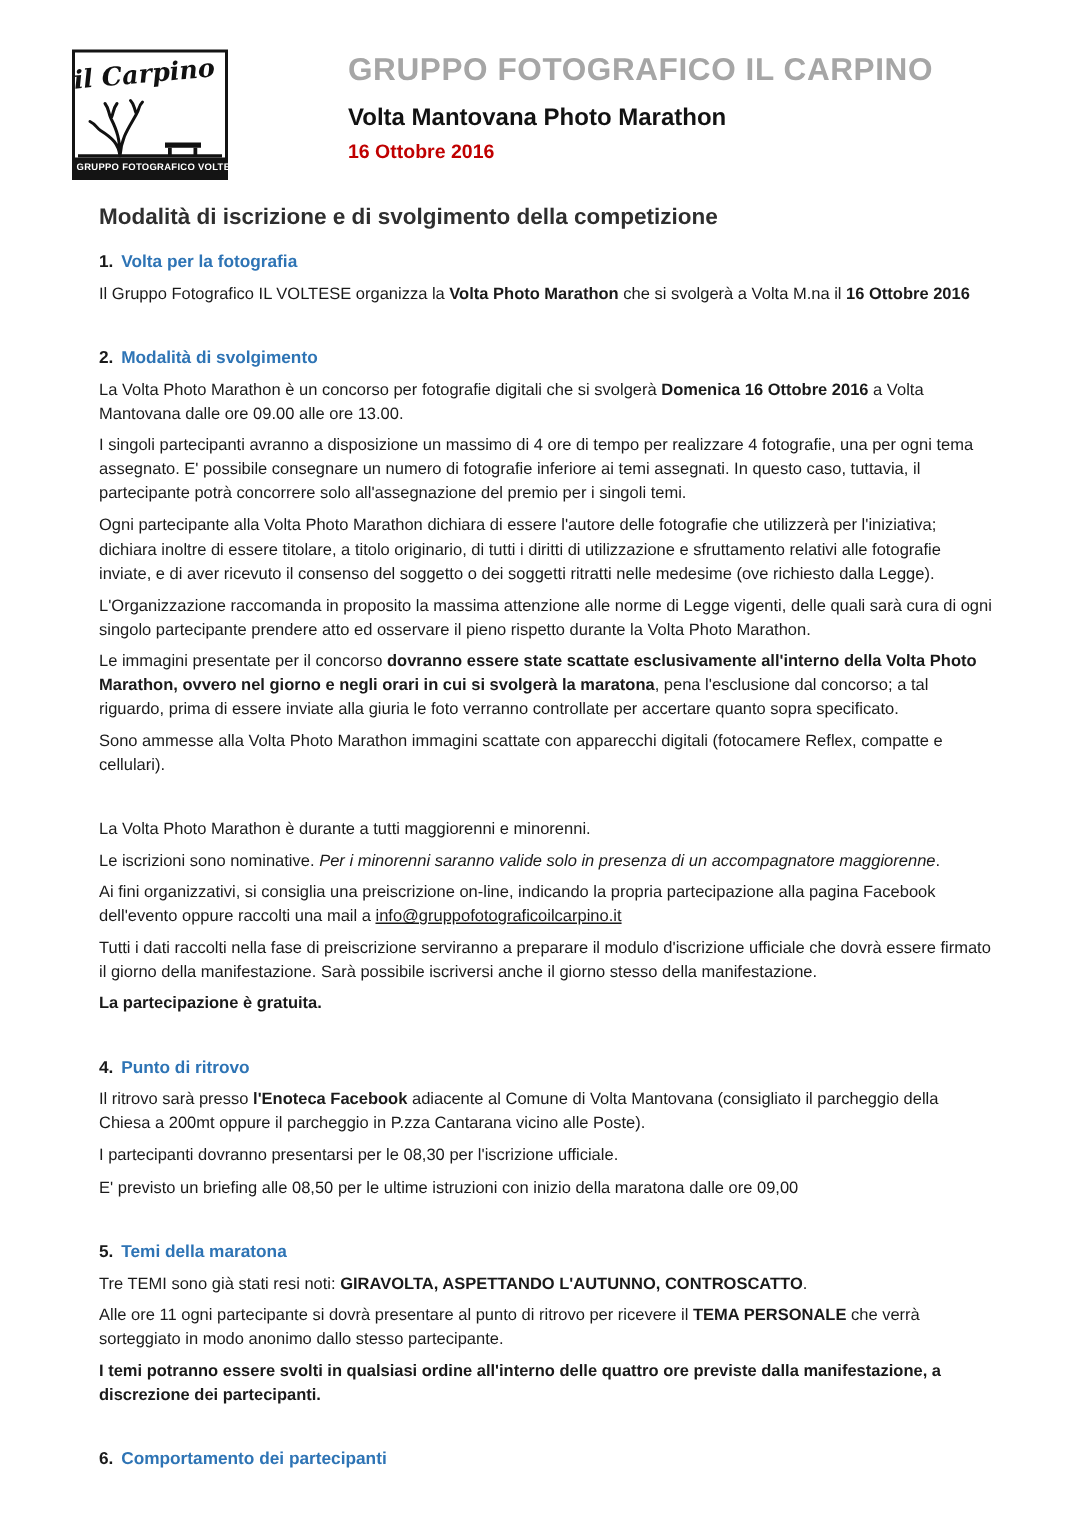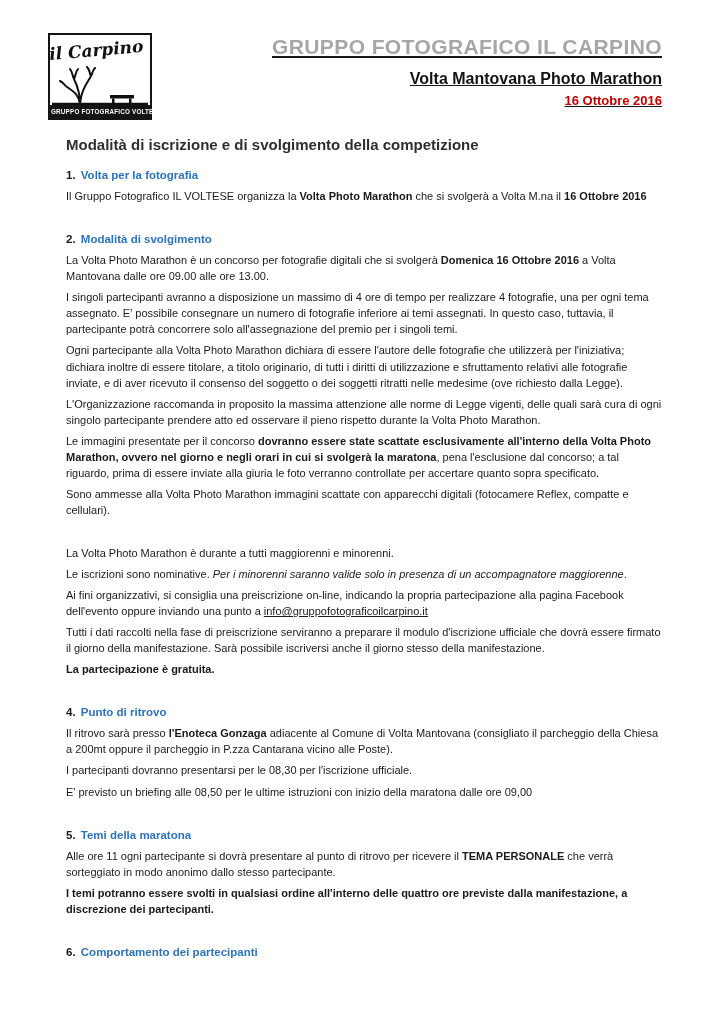--- a/index.html
+++ b/index.html
@@ -17,21 +17,21 @@
   .logo-art { height:70px; position:relative; overflow:hidden; }
   .logo-brand { position:absolute; top:5px; right:7px;
                 font-family:"DejaVu Serif", serif; font-style:italic; font-weight:bold;
                 font-size:17px; color:#111; transform:rotate(-5deg); white-space:nowrap; }
   .logo-tree { position:absolute; bottom:-2px; left:0; width:100%; height:42px; }
   .logo-band { background:var(--band-black,#141414); color:#fff; font-weight:bold;
                font-size:6.3px; text-align:center; padding:3px 1px; white-space:nowrap;
                letter-spacing:.2px; }
 
   
-  .header { margin-left:166px; text-align:right;text-decoration:underline; }
+  .header { margin-left:166px; text-align:left; }
   .org-title { font-size:21px; font-weight:bold; color:var(--org-gray,#a6a6a6); letter-spacing:.4px; }
   .event-title { font-size:16px; font-weight:bold; color:#121212; margin-top:11px; }
   .event-date { font-size:13px; font-weight:bold; color:var(--date-red,#c00000); margin-top:5px; }
 
   
   .doc-title { margin-top:28px; font-size:15px; font-weight:bold; color:#2f2f2f; }
   .sections { margin-top:14px; }
   .doc-section { margin-top:27px; }
   .sections .doc-section:first-child { margin-top:4px; }
   .sec-heading { font-size:11.5px; font-weight:bold; line-height:1.4; margin-bottom:2px; }
@@ -82,32 +82,33 @@
         <p class="doc-para"><span>La Volta Photo Marathon è un concorso per fotografie digitali che si svolgerà </span><span class="b">Domenica 16 Ottobre 2016</span><span> a Volta Mantovana dalle ore 09.00 alle ore 13.00.</span></p>
         <p class="doc-para"><span>I singoli partecipanti avranno a disposizione un massimo di 4 ore di tempo per realizzare 4 fotografie, una per ogni tema assegnato. E' possibile consegnare un numero di fotografie inferiore ai temi assegnati. In questo caso, tuttavia, il partecipante potrà concorrere solo all'assegnazione del premio per i singoli temi.</span></p>
         <p class="doc-para"><span>Ogni partecipante alla Volta Photo Marathon dichiara di essere l'autore delle fotografie che utilizzerà per l'iniziativa; dichiara inoltre di essere titolare, a titolo originario, di tutti i diritti di utilizzazione e sfruttamento relativi alle fotografie inviate, e di aver ricevuto il consenso del soggetto o dei soggetti ritratti nelle medesime (ove richiesto dalla Legge).</span></p>
         <p class="doc-para"><span>L'Organizzazione raccomanda in proposito la massima attenzione alle norme di Legge vigenti, delle quali sarà cura di ogni singolo partecipante prendere atto ed osservare il pieno rispetto durante la Volta Photo Marathon.</span></p>
         <p class="doc-para"><span>Le immagini presentate per il concorso </span><span class="b">dovranno essere state scattate esclusivamente all'interno della Volta Photo Marathon, ovvero nel giorno e negli orari in cui si svolgerà la maratona</span><span>, pena l'esclusione dal concorso; a tal riguardo, prima di essere inviate alla giuria le foto verranno controllate per accertare quanto sopra specificato.</span></p>
         <p class="doc-para"><span>Sono ammesse alla Volta Photo Marathon immagini scattate con apparecchi digitali (fotocamere Reflex, compatte e cellulari).</span></p>
       </section>
       <section class="doc-section">
         <p class="doc-para"><span>La Volta Photo Marathon è durante a tutti maggiorenni e minorenni.</span></p>
         <p class="doc-para"><span>Le iscrizioni sono nominative. </span><span class="i">Per i minorenni saranno valide solo in presenza di un accompagnatore maggiorenne</span><span>.</span></p>
-        <p class="doc-para"><span>Ai fini organizzativi, si consiglia una preiscrizione on-line, indicando la propria partecipazione alla pagina Facebook dell'evento oppure inviando una punto a </span><a class="email-link" href="#">info@gruppofotograficoilcarpino.it</a></p>
+        <p class="doc-para"><span>Ai fini organizzativi, si consiglia una preiscrizione on-line, indicando la propria partecipazione alla pagina Facebook dell'evento oppure raccolti una mail a </span><a class="email-link" href="#">info@gruppofotograficoilcarpino.it</a></p>
         <p class="doc-para"><span>Tutti i dati raccolti nella fase di preiscrizione serviranno a preparare il modulo d'iscrizione ufficiale che dovrà essere firmato il giorno della manifestazione. Sarà possibile iscriversi anche il giorno stesso della manifestazione.</span></p>
         <p class="doc-para"><span class="b">La partecipazione è gratuita.</span></p>
       </section>
       <section class="doc-section">
         <div class="sec-heading"><span class="sec-num">4. </span><span class="sec-title">Punto di ritrovo</span></div>
-        <p class="doc-para"><span>Il ritrovo sarà presso </span><span class="b">l'Enoteca Gonzaga</span><span> adiacente al Comune di Volta Mantovana (consigliato il parcheggio della Chiesa a 200mt oppure il parcheggio in P.zza Cantarana vicino alle Poste).</span></p>
+        <p class="doc-para"><span>Il ritrovo sarà presso </span><span class="b">l'Enoteca Facebook</span><span> adiacente al Comune di Volta Mantovana (consigliato il parcheggio della Chiesa a 200mt oppure il parcheggio in P.zza Cantarana vicino alle Poste).</span></p>
         <p class="doc-para"><span>I partecipanti dovranno presentarsi per le 08,30 per l'iscrizione ufficiale.</span></p>
         <p class="doc-para"><span>E' previsto un briefing alle 08,50 per le ultime istruzioni con inizio della maratona dalle ore 09,00</span></p>
       </section>
       <section class="doc-section">
         <div class="sec-heading"><span class="sec-num">5. </span><span class="sec-title">Temi della maratona</span></div>
+        <p class="doc-para"><span>Tre TEMI sono già stati resi noti: </span><span class="b">GIRAVOLTA, ASPETTANDO L'AUTUNNO, CONTROSCATTO</span><span>.</span></p>
         <p class="doc-para"><span>Alle ore 11 ogni partecipante si dovrà presentare al punto di ritrovo per ricevere il </span><span class="b">TEMA PERSONALE</span><span> che verrà sorteggiato in modo anonimo dallo stesso partecipante.</span></p>
         <p class="doc-para"><span class="b">I temi potranno essere svolti in qualsiasi ordine all'interno delle quattro ore previste dalla manifestazione, a discrezione dei partecipanti.</span></p>
       </section>
       <section class="doc-section">
         <div class="sec-heading"><span class="sec-num">6. </span><span class="sec-title">Comportamento dei partecipanti</span></div>
       </section>
     </div>
 
 </div>
 

